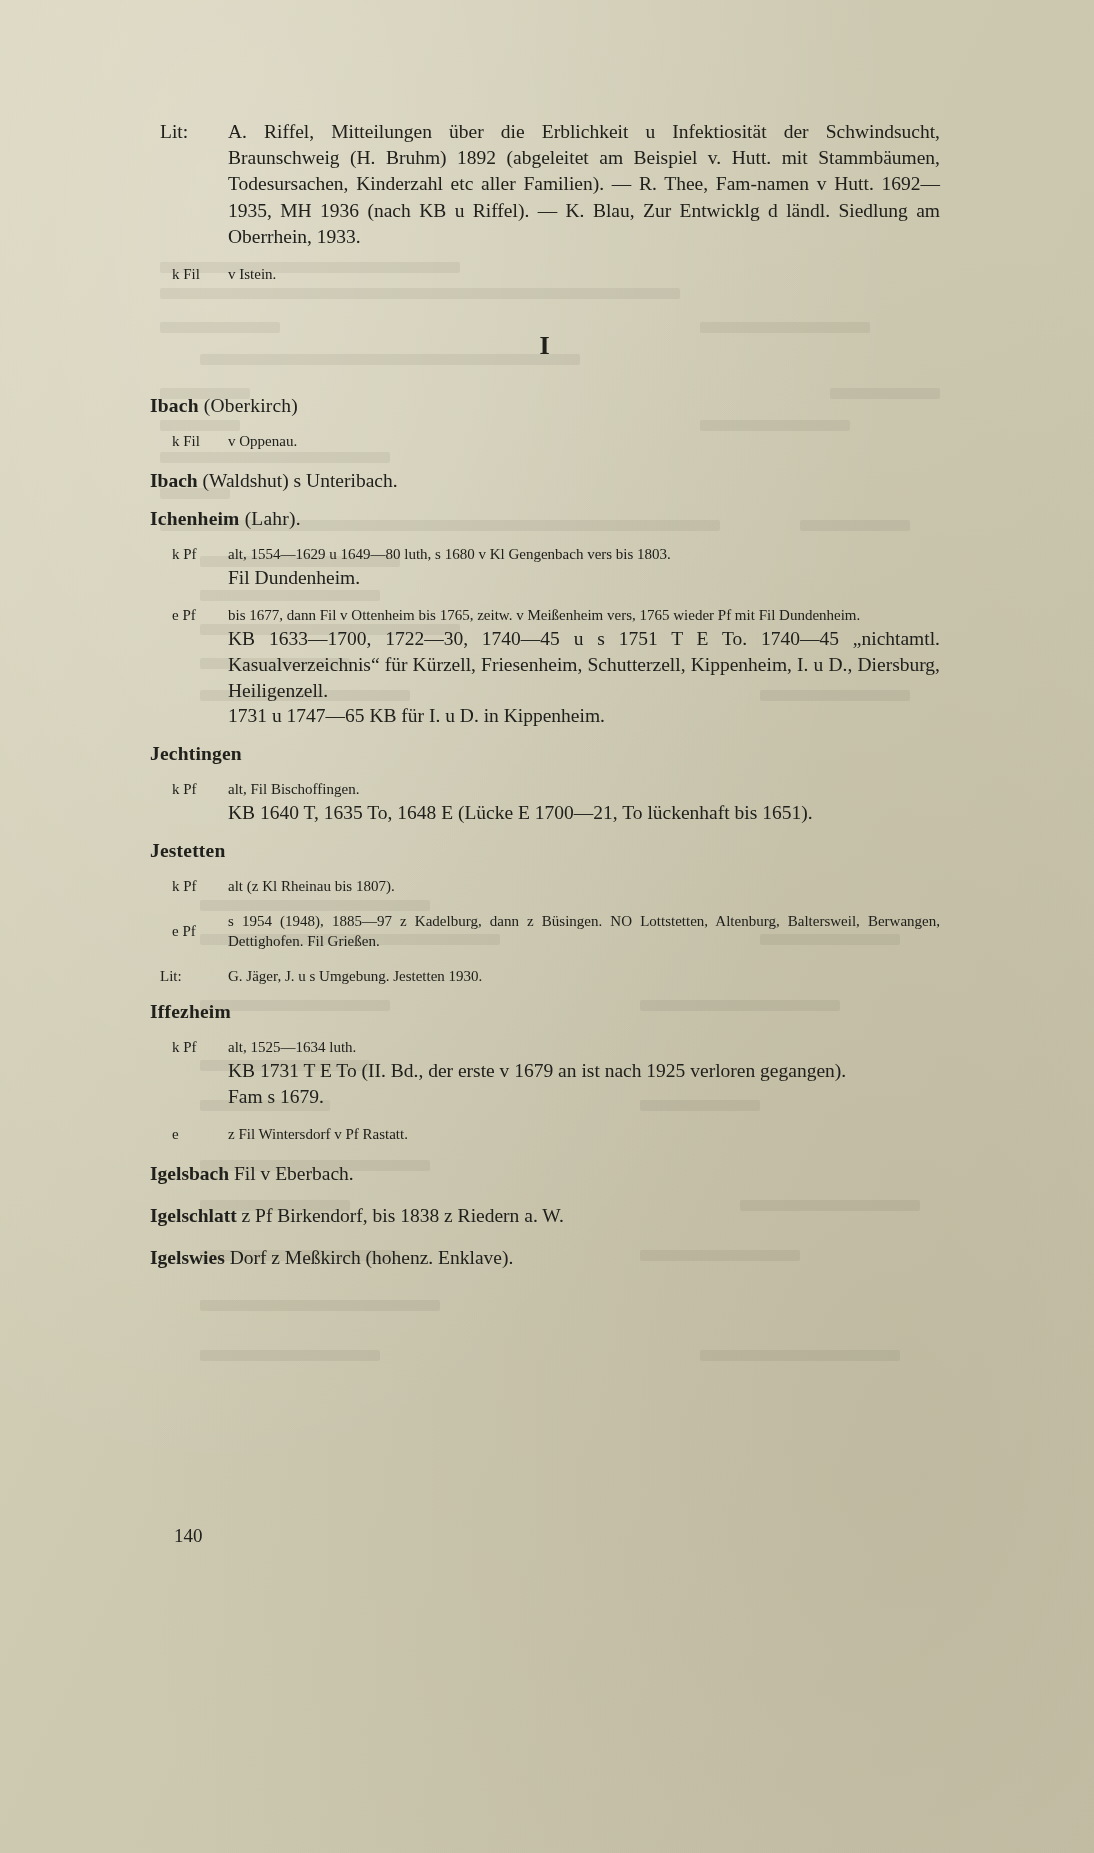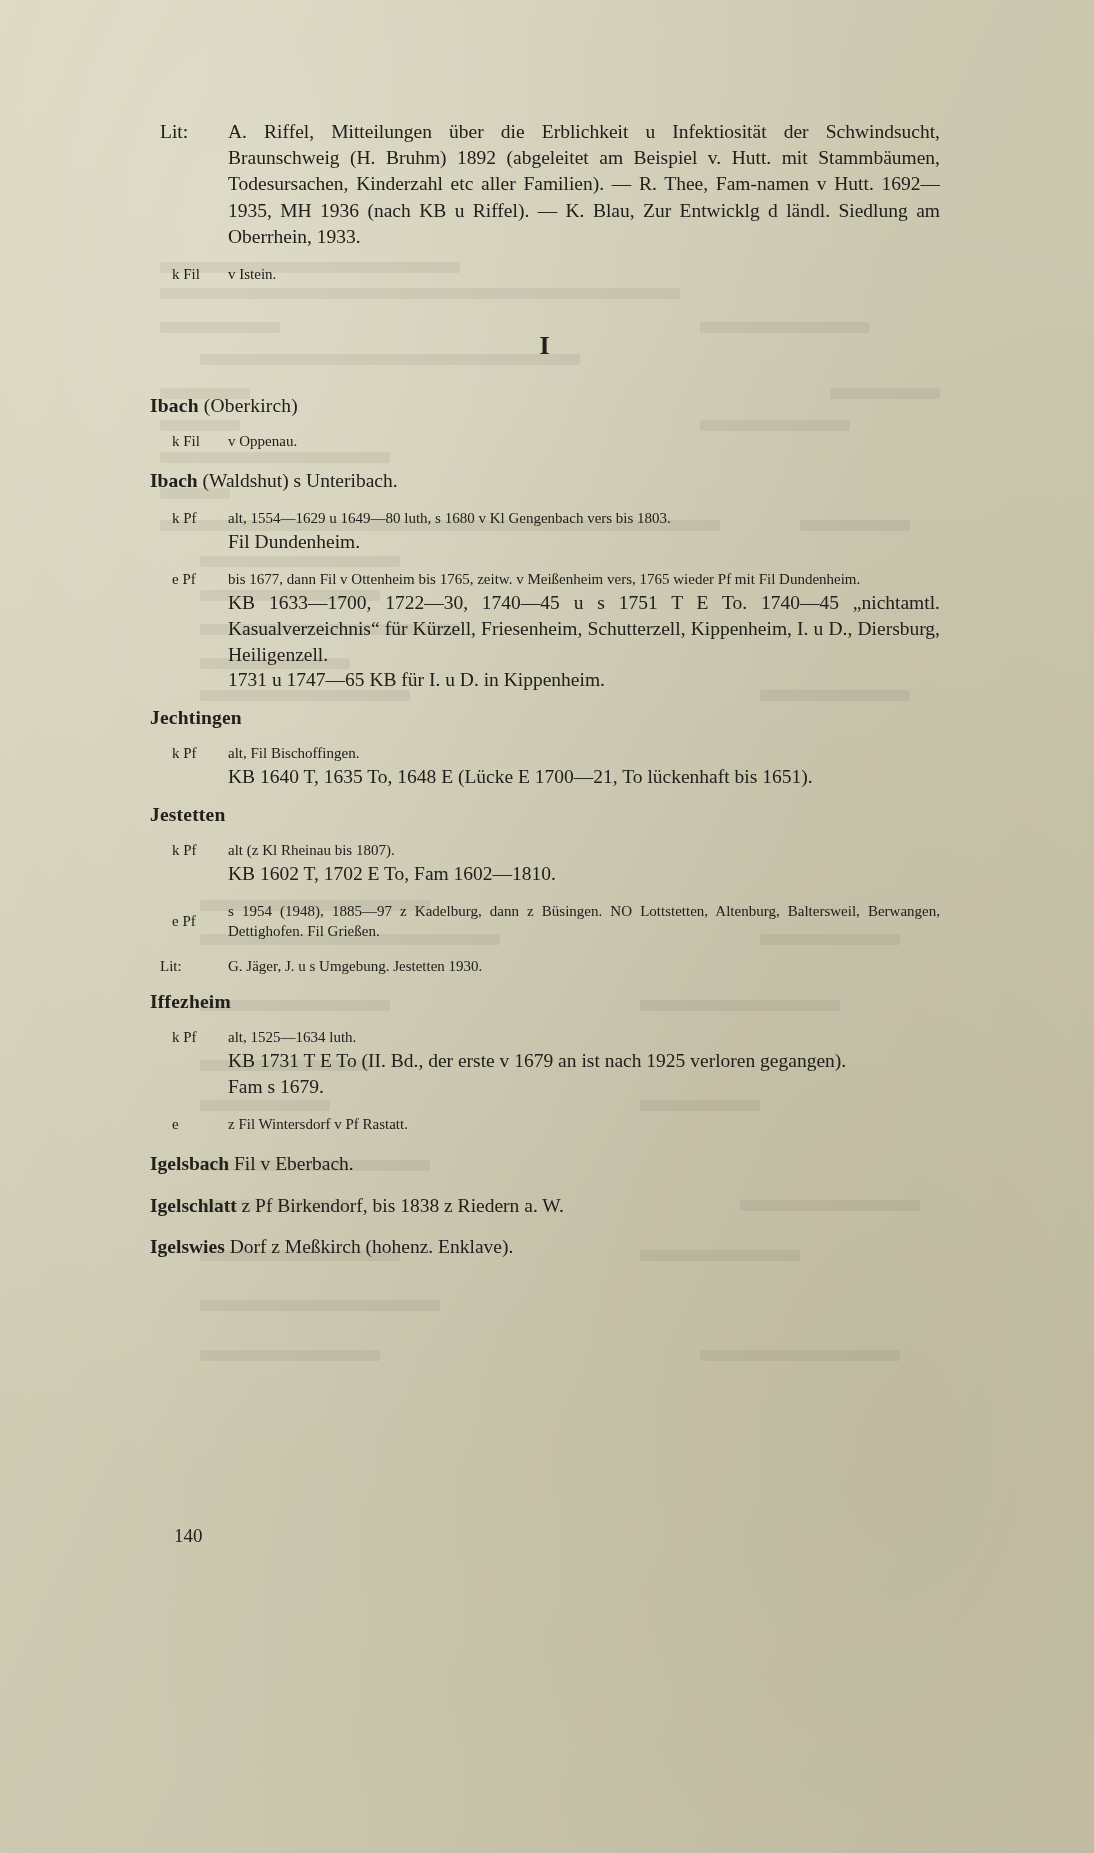--- a/index.html
+++ b/index.html
@@ -194,20 +194,24 @@
       <div class="body-text">v Oppenau.</div>
     </div>
   </div>
 
   <div class="inline-entry">
     <b>Ibach</b>
     <span>(Waldshut) s Unteribach.</span>
   </div>
 
   <div class="entry">
+    <div class="head">
+      <span>Ichenheim</span>
+      <span class="norm">(Lahr).</span>
+    </div>
     <div class="row">
       <div class="tag narrow">k Pf</div>
       <div class="body-text">alt, 1554—1629 u 1649—80 luth, s 1680 v Kl Gengenbach vers bis 1803.</div>
     </div>
     <div class="cont">Fil Dundenheim.</div>
     <div class="row">
       <div class="tag narrow">e Pf</div>
       <div class="body-text">bis 1677, dann Fil v Ottenheim bis 1765, zeitw. v Meißenheim vers, 1765 wieder Pf mit Fil Dundenheim.</div>
     </div>
     <div class="cont">KB 1633—1700, 1722—30, 1740—45 u s 1751 T E To. 1740—45 „nichtamtl. Kasualverzeichnis“ für Kürzell, Friesenheim, Schutterzell, Kippenheim, I. u D., Diersburg, Heiligenzell.</div>
@@ -222,21 +226,20 @@
     </div>
     <div class="cont">KB 1640 T, 1635 To, 1648 E (Lücke E 1700—21, To lückenhaft bis 1651).</div>
   </div>
 
   <div class="entry">
     <div class="head">Jestetten</div>
     <div class="row">
       <div class="tag narrow">k Pf</div>
       <div class="body-text">alt (z Kl Rheinau bis 1807).</div>
     </div>
-    <div class="cont">KB 1602 T, 1702 E To, Fam 1602—1810.</div>
     <div class="row">
       <div class="tag narrow">e Pf</div>
       <div class="body-text">s 1954 (1948), 1885—97 z Kadelburg, dann z Büsingen. NO Lottstetten, Altenburg, Baltersweil, Berwangen, Dettighofen. Fil Grießen.</div>
     </div>
     <div class="row">
       <div class="tag lit">Lit:</div>
       <div class="body-text">G. Jäger, J. u s Umgebung. Jestetten 1930.</div>
     </div>
   </div>
 

